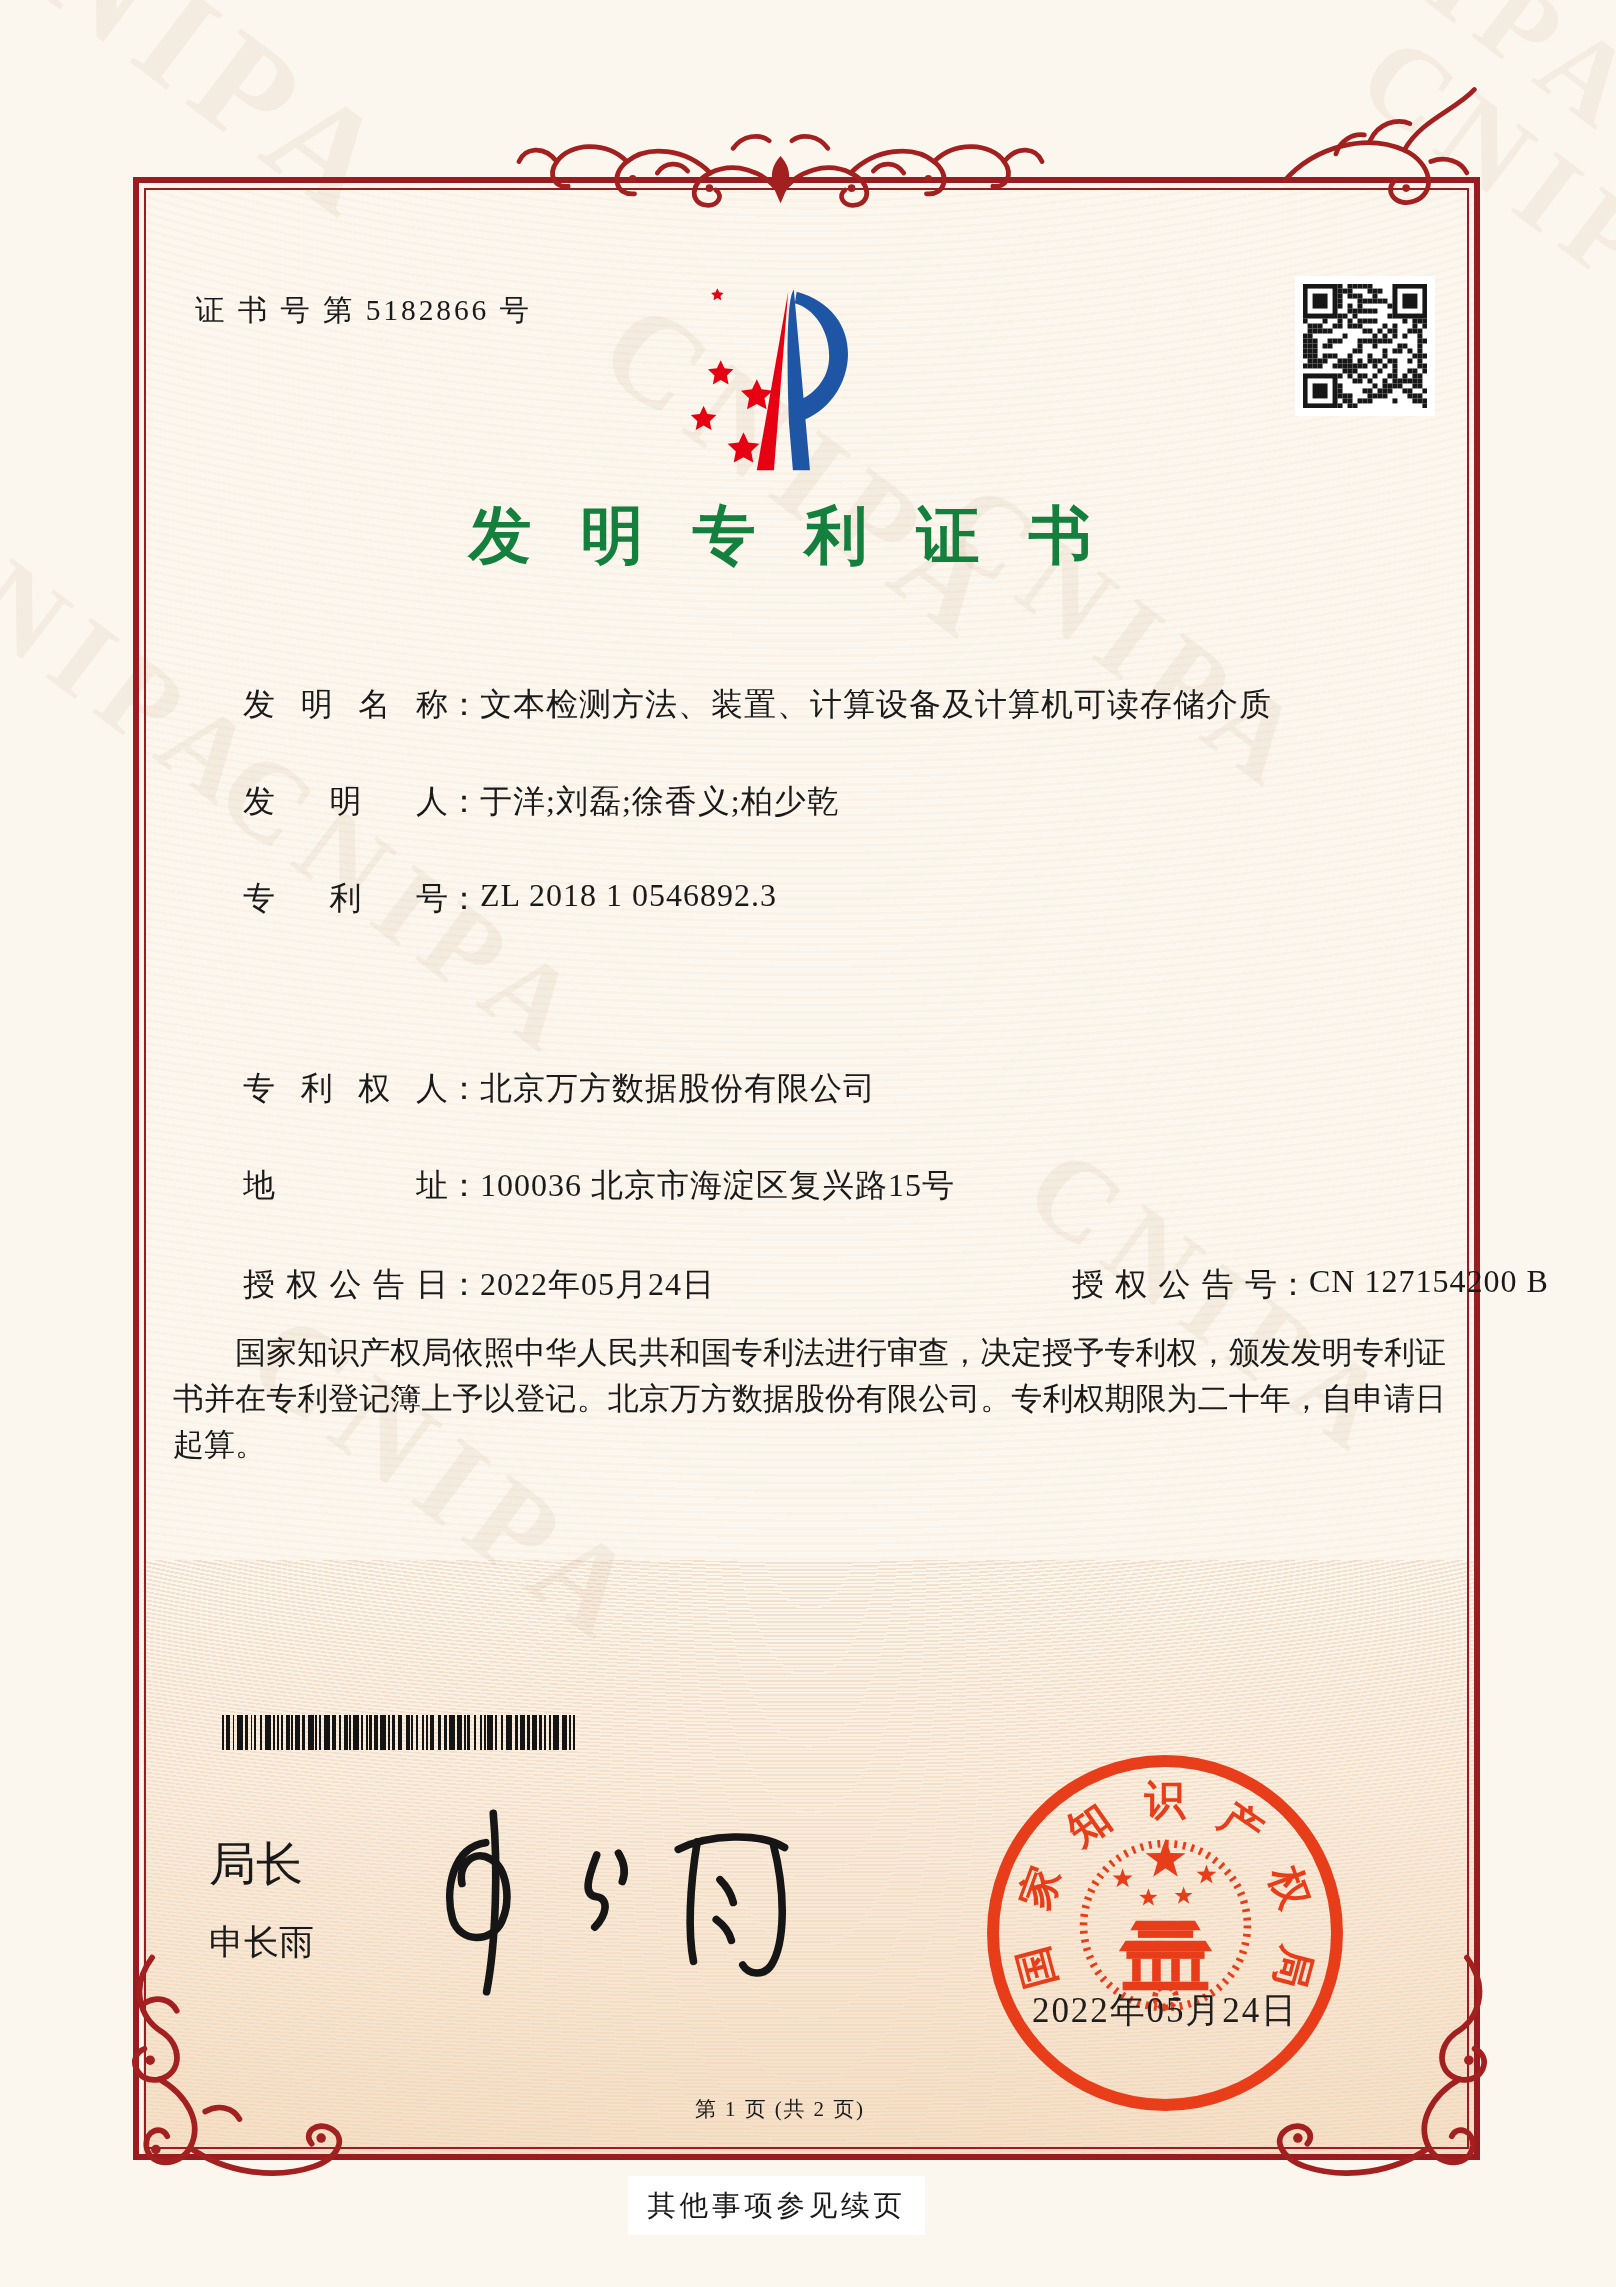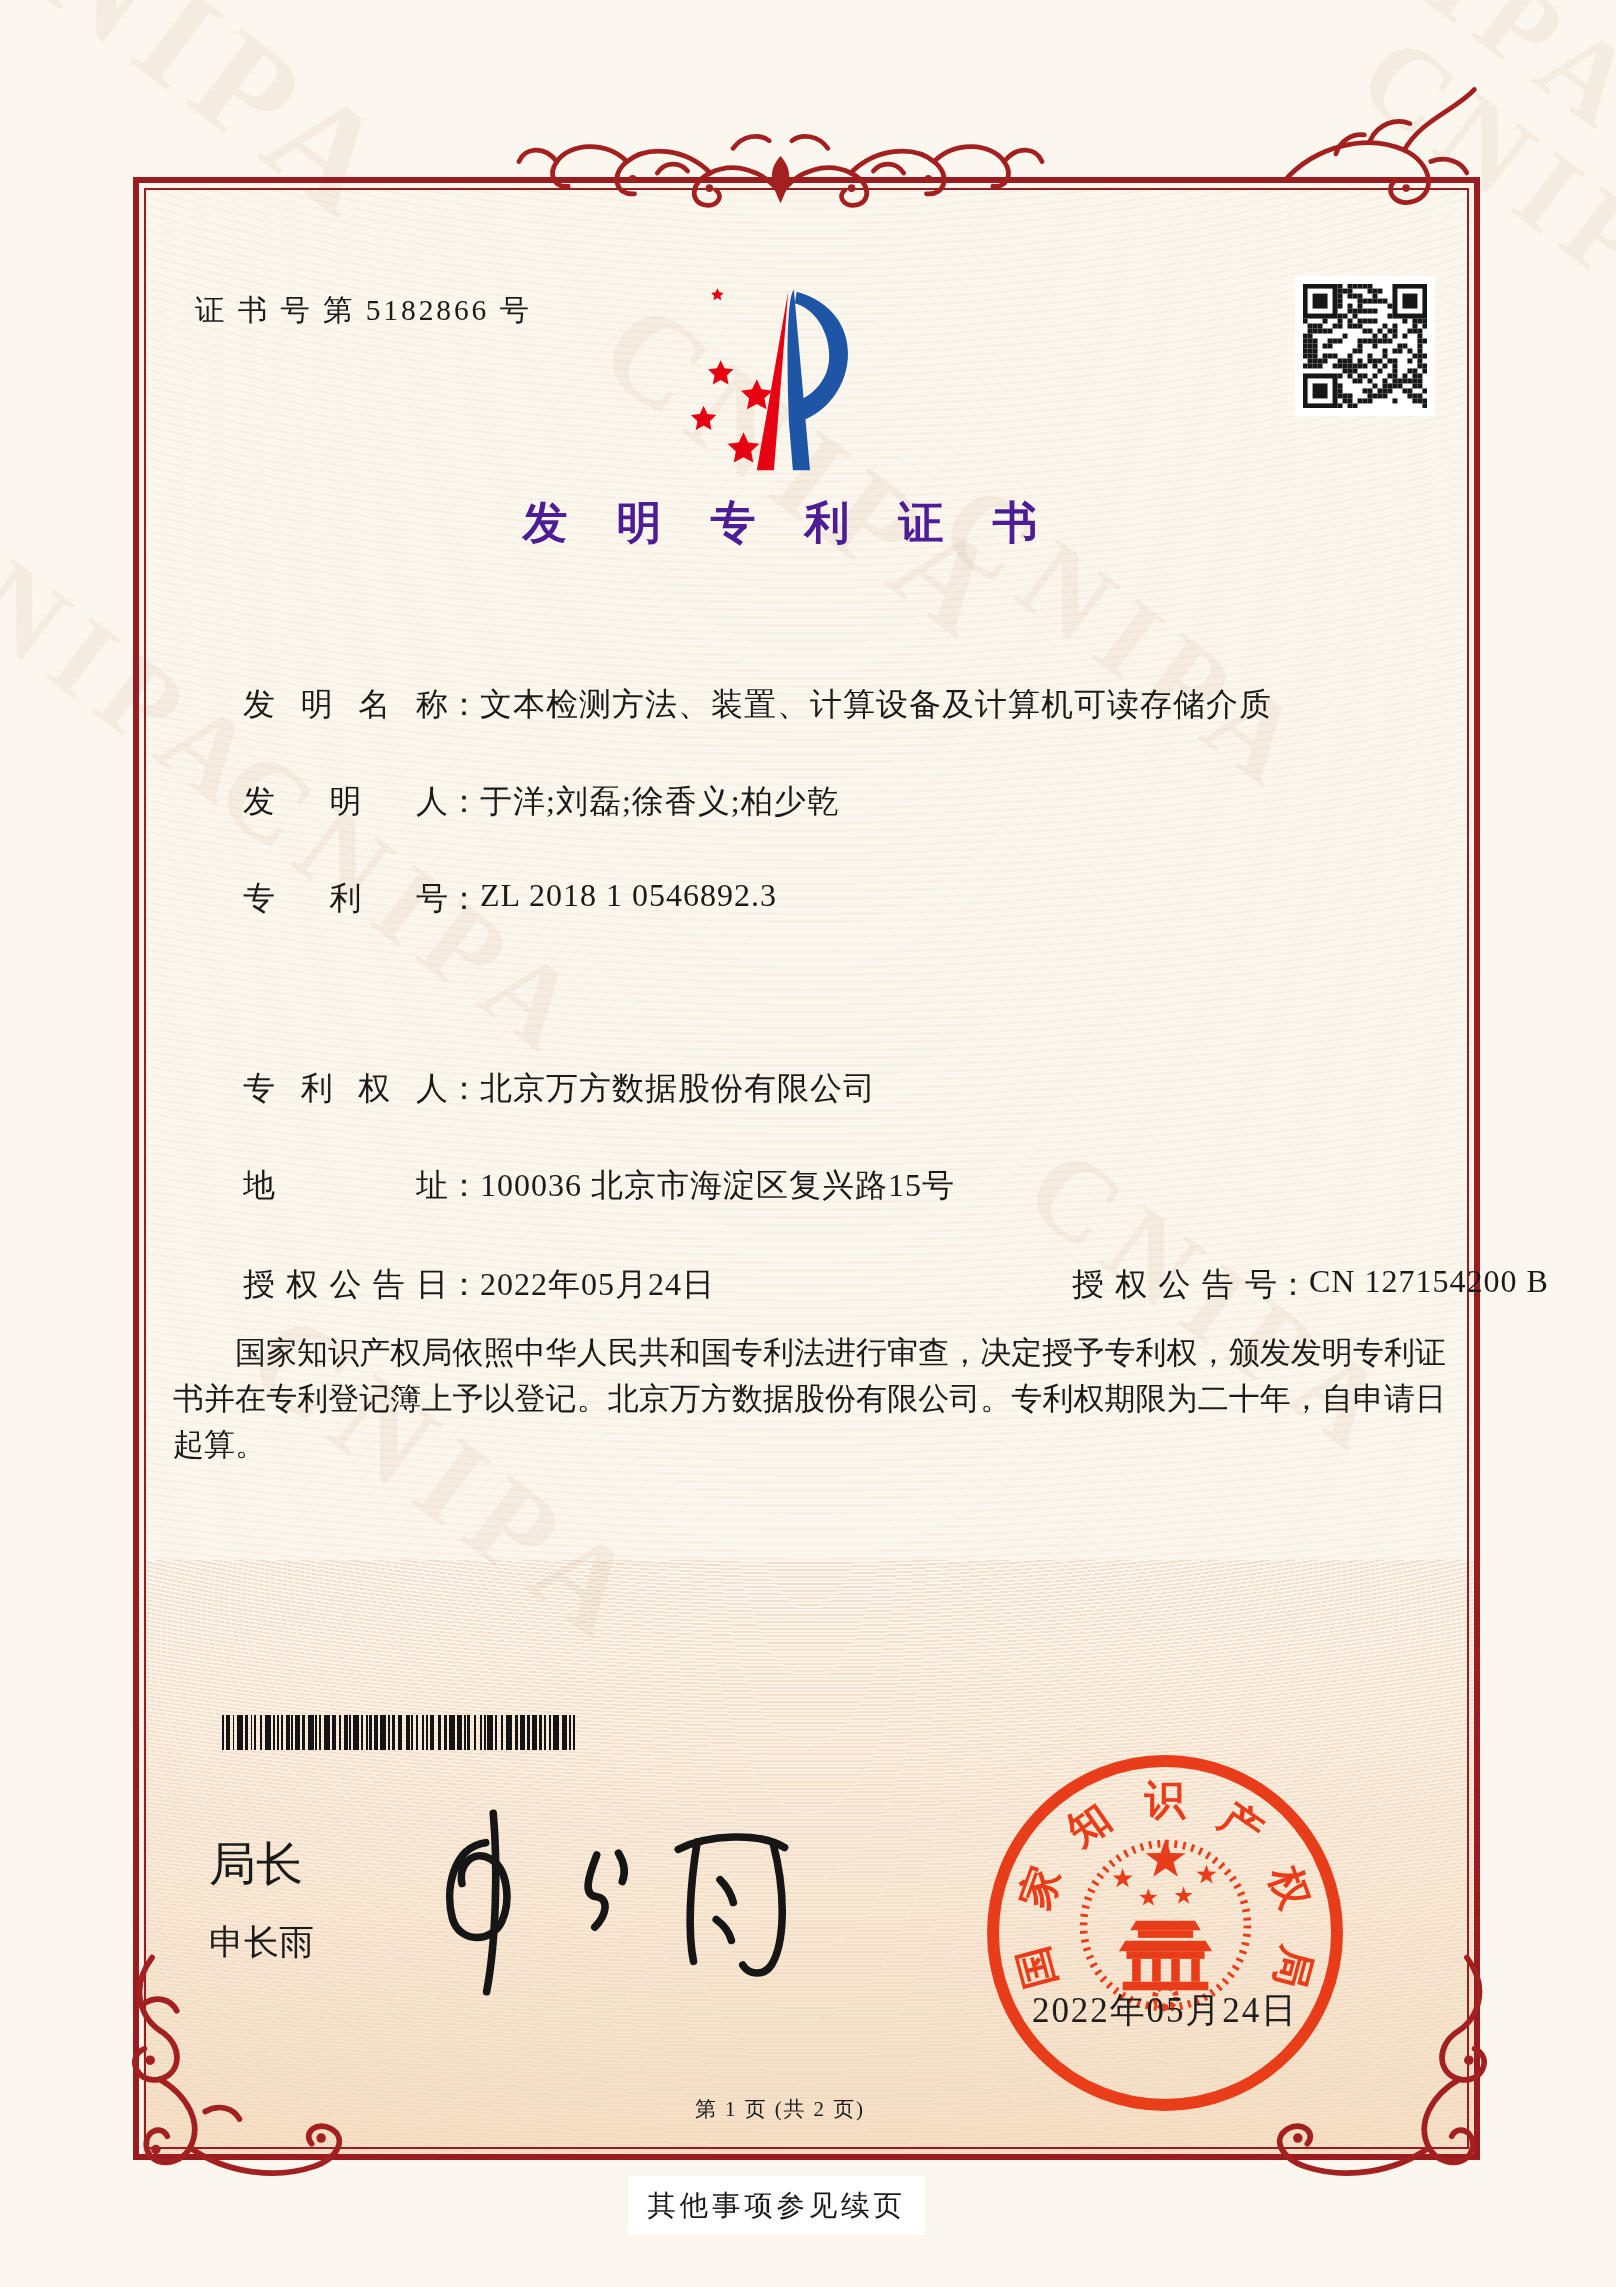--- a/index.html
+++ b/index.html
@@ -37,21 +37,21 @@
   .orn{position:absolute;z-index:3;}
   
   .cert-no{position:absolute;z-index:4;left:195px;top:279px;font-size:29.5px;letter-spacing:2.9px;margin-top:12px;}
   .logo{position:absolute;z-index:4;left:658px;top:263px;}
   .qr{
     position:absolute;z-index:4;left:1295px;top:276px;width:140px;height:140px;
     background:#fff;padding:7.6px;box-sizing:border-box;
   }
   .title{
     position:absolute;z-index:4;left:143px;top:493px;width:1274px;text-align:center;
-    font-size:45px;font-weight:700;letter-spacing:49px;text-indent:49px;color:#4c1d95;
+    font-size:63px;font-weight:700;letter-spacing:49px;text-indent:49px;color:#15803d;
   }
   
   .frow{position:absolute;z-index:4;left:243px;height:46px;font-size:32px;white-space:nowrap;}
   .flabel{
     display:inline-block;width:205px;vertical-align:top;
     text-align:justify;text-align-last:justify;
   }
   .fcolon{display:inline-block;vertical-align:top;}
   .fvalue{display:inline-block;vertical-align:top;letter-spacing:1px;}
   .frow2{position:absolute;z-index:4;left:829px;top:0;white-space:nowrap;}

